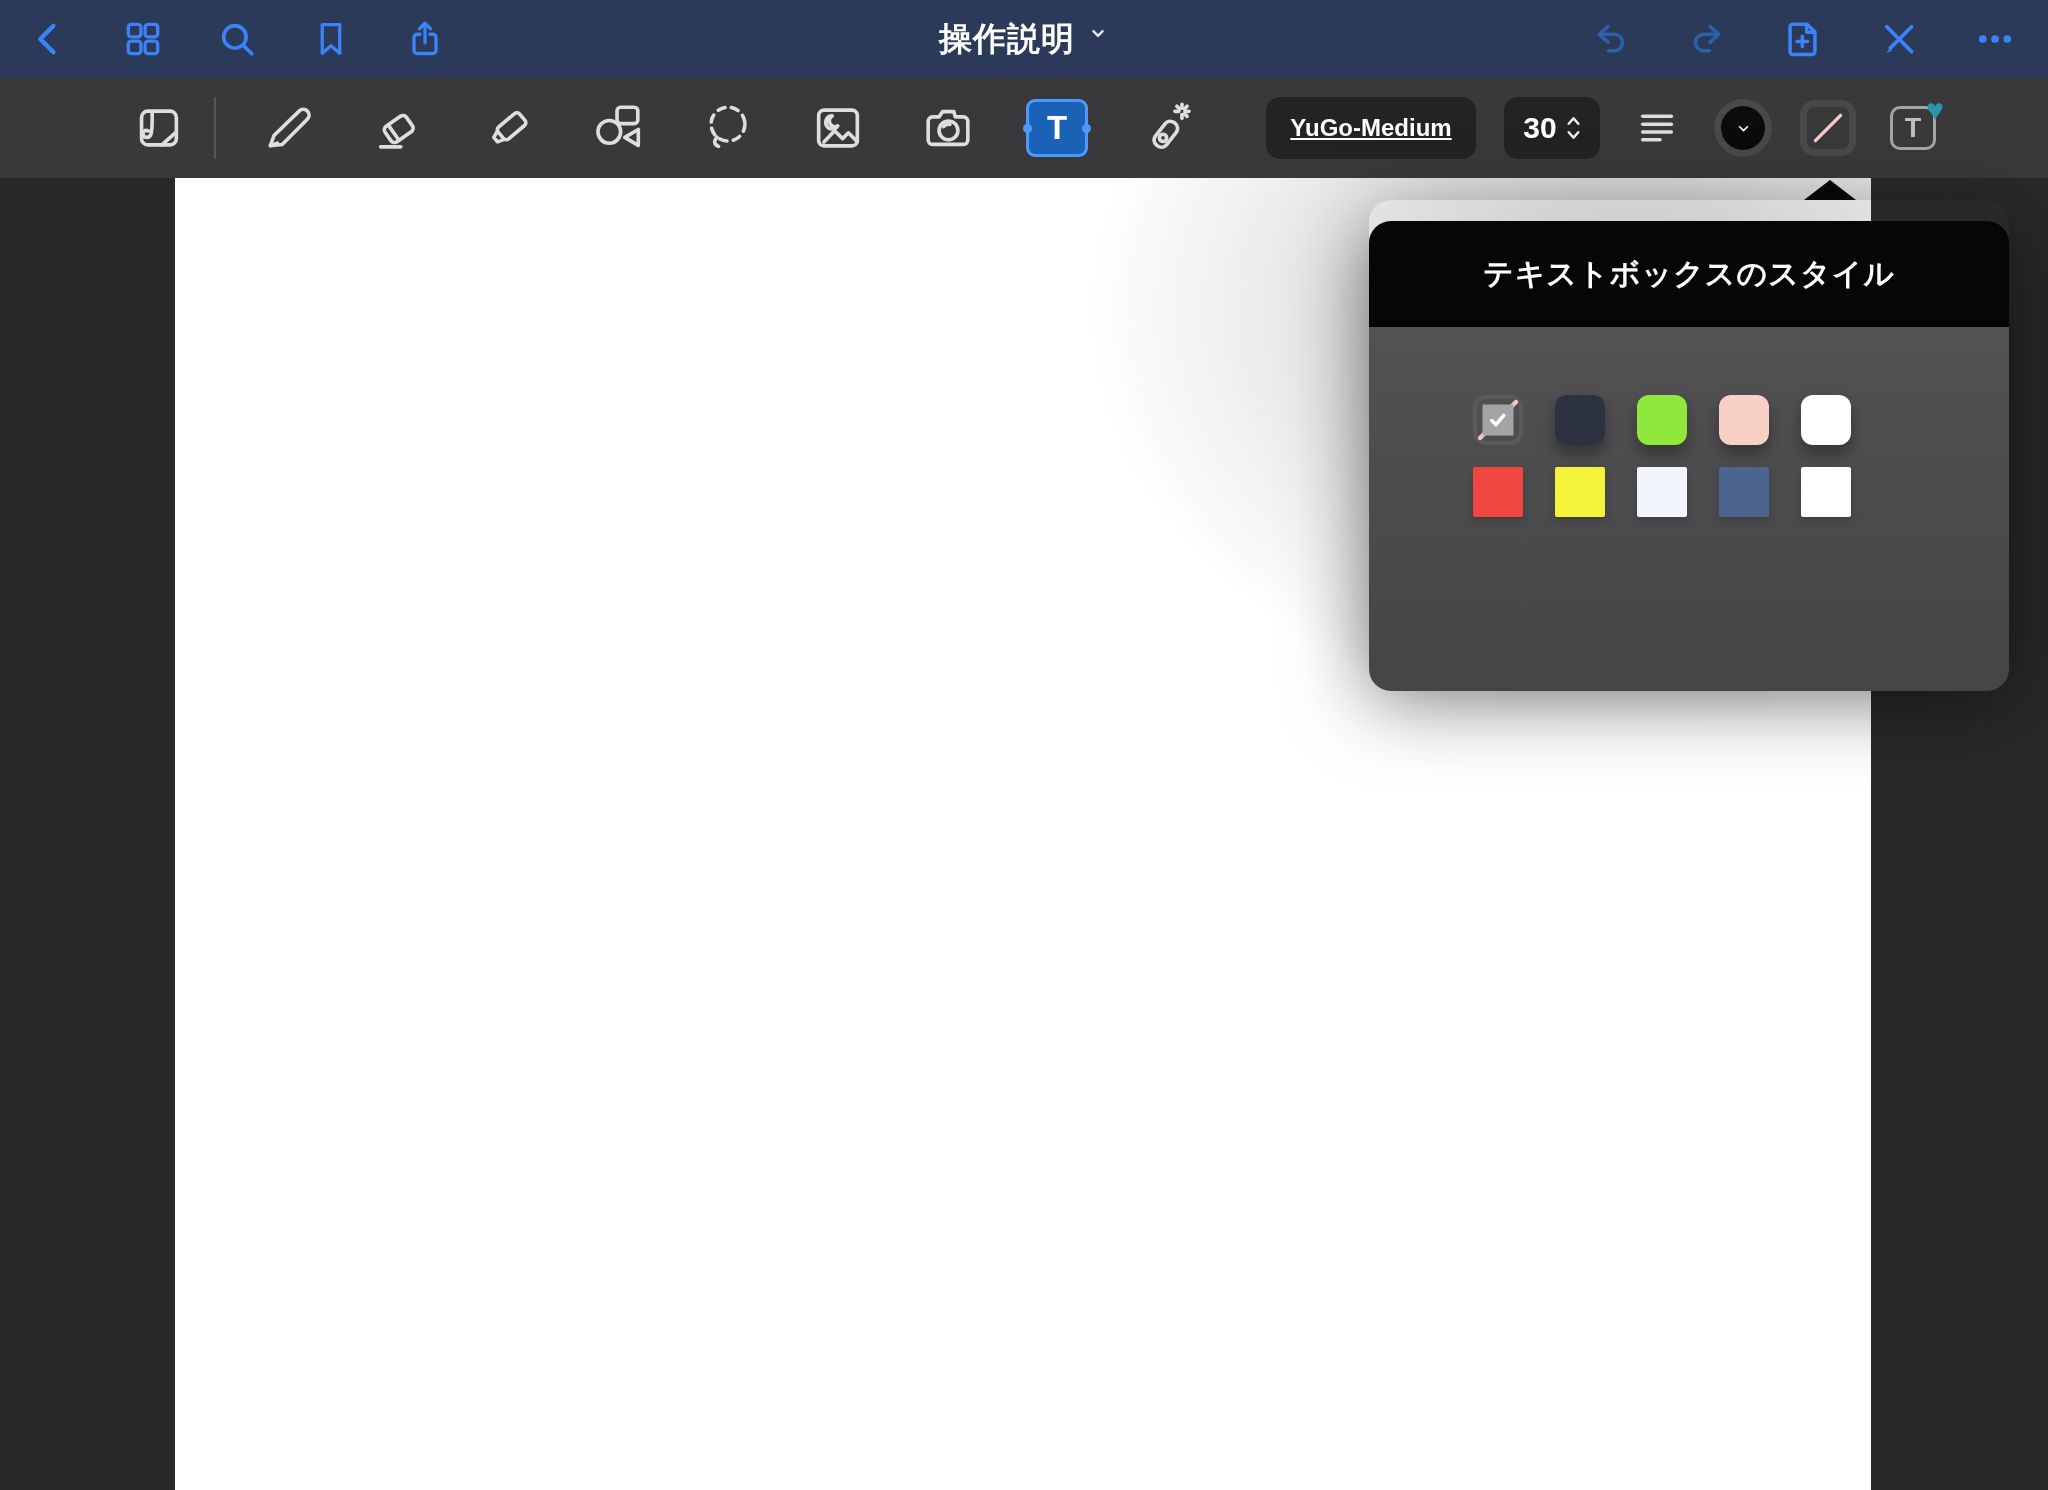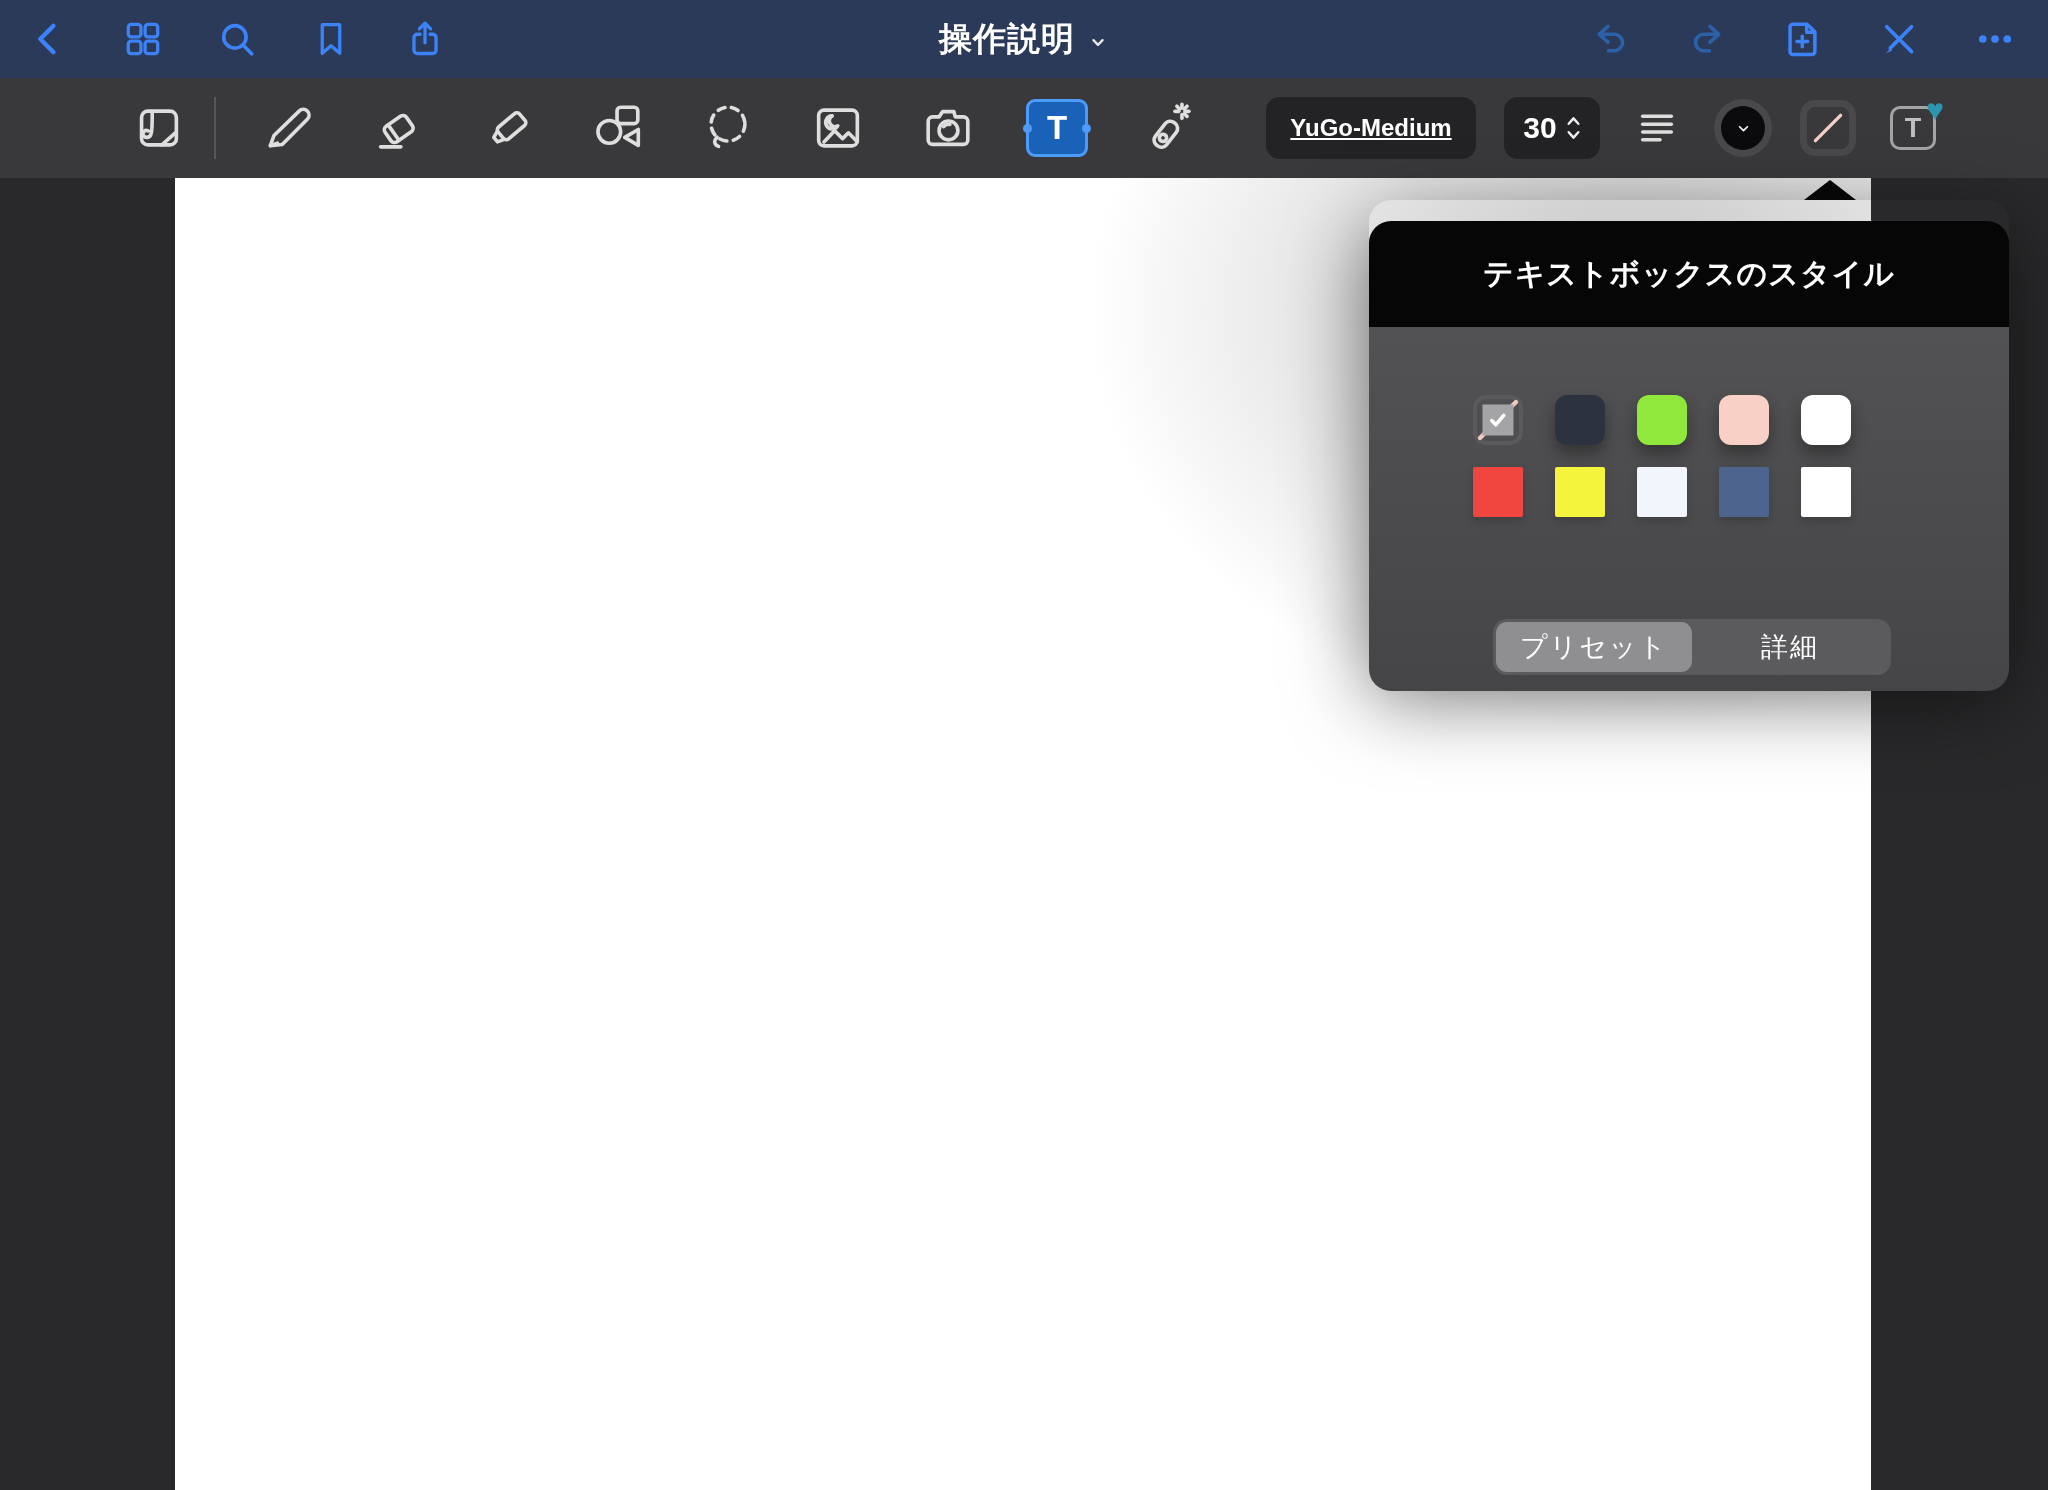--- a/index.html
+++ b/index.html
@@ -12,21 +12,21 @@
          display:flex; align-items:center; z-index:3; }
   .nav-left { display:flex; align-items:center; gap:48px; padding-left:26px; }
   .nav-right { margin-left:auto; display:flex; align-items:center; gap:50px; padding-right:30px; }
   .nbtn { width:46px; height:46px; display:flex; align-items:center; justify-content:center;
           color:var(--accent,#3C82F8); background:none; border:none; }
   .nbtn svg { width:42px; height:42px; fill:none; stroke:currentColor; stroke-width:1.9;
               stroke-linecap:round; stroke-linejoin:round; display:block; }
   .nbtn .f { fill:currentColor; stroke:none; }
   .nbtn.dim { color:var(--accent-dim,#2A61A8); }
   .nav-center { position:absolute; left:50%; top:50%; transform:translate(-50%,-50%);
-                display:flex; align-items:center; gap:12px; color:#fff; }
+                display:flex; gap:12px; color:#fff; }
   .nav-title { font-size:33px; font-weight:bold; letter-spacing:1px; }
   .nav-center svg { width:22px; height:22px; fill:none; stroke:#E8E8EA; stroke-width:2.6;
                     stroke-linecap:round; stroke-linejoin:round; margin-top:6px; }
 
   
   .toolbar { position:absolute; top:78px; left:0; right:0; height:100px; background:#39393B;
              display:flex; align-items:center; z-index:3; }
   .tbtn { width:64px; height:64px; display:flex; align-items:center; justify-content:center;
           color:#DEDEDE; background:none; border:none; position:relative; }
   .tbtn svg { width:58px; height:58px; fill:none; stroke:currentColor; stroke-width:1.5;
@@ -339,20 +339,16 @@
           <div class="swatch" style="background: rgb(248, 208, 197);"></div>
           <div class="swatch" style="background: rgb(255, 255, 255);"></div>
         </div>
       <div class="swatch-row flat">
           <div class="swatch" style="background: rgb(241, 70, 63);"></div>
           <div class="swatch" style="background: rgb(244, 244, 60);"></div>
           <div class="swatch" style="background: rgb(242, 246, 252);"></div>
           <div class="swatch" style="background: rgb(77, 100, 142);"></div>
           <div class="swatch" style="background: rgb(255, 255, 255);"></div>
         </div>
-      <div class="segmented">
-          <div class="seg sel">プリセット</div>
-          <div class="seg">詳細</div>
-        </div>
     </div>
   </div>
 
 </div>
 
 </body></html>

